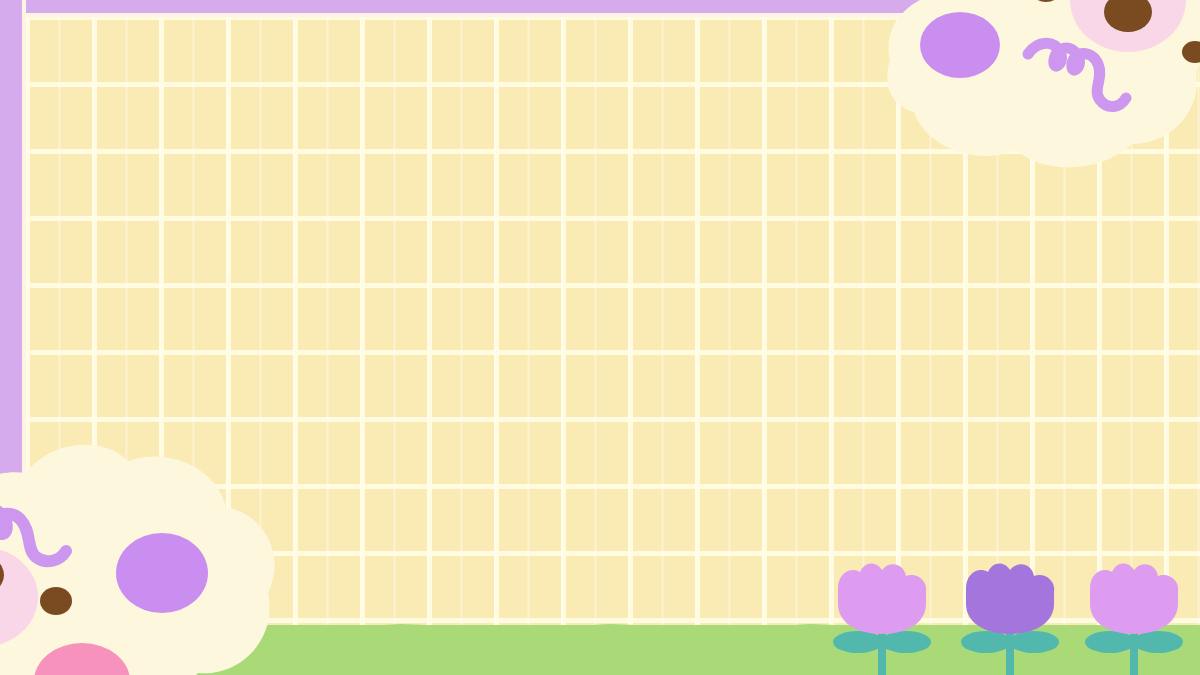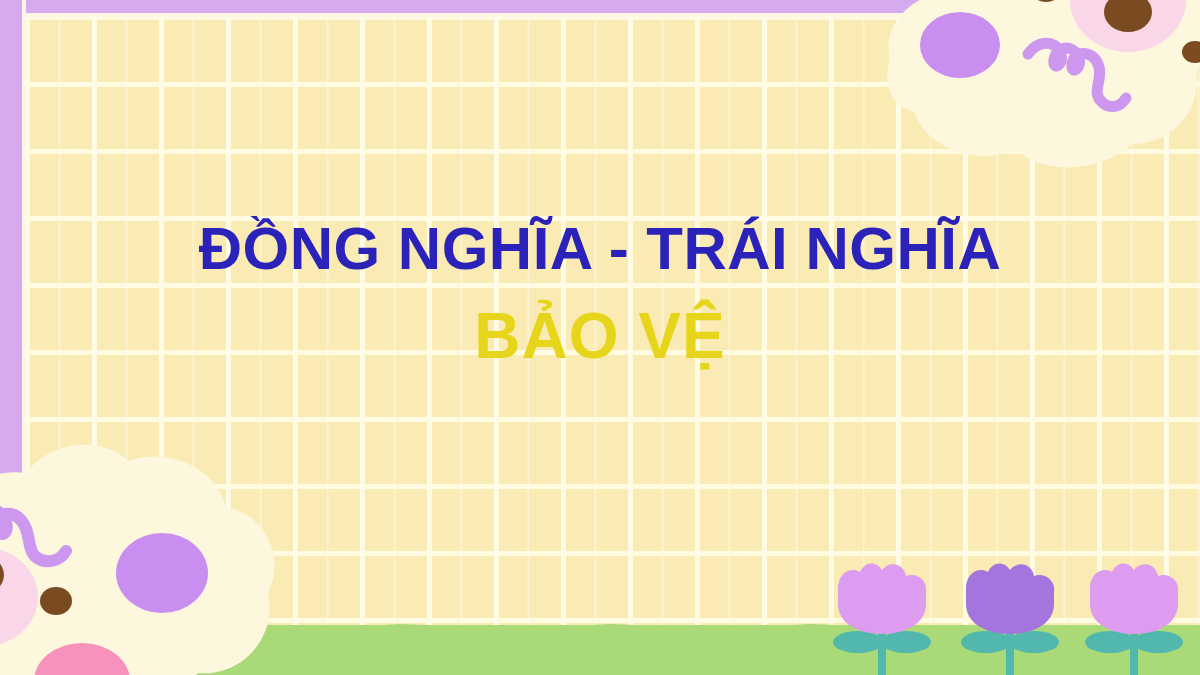--- a/index.html
+++ b/index.html
@@ -218,18 +218,14 @@
         <rect x="300" y="58" width="8" height="57" fill="#52b8ae"></rect>
         <ellipse cx="280" cy="82" rx="25" ry="11" fill="#52b8ae"></ellipse>
         <ellipse cx="328" cy="82" rx="25" ry="11" fill="#52b8ae"></ellipse>
         <path d="M260,28 C260,14 272,6 282,12 C286,2 298,0 304,10 C312,0 326,4 328,16
                  C338,12 350,20 348,32 L348,44 C348,62 330,74 304,74
                  C278,74 260,62 260,44 Z" fill="#dd9cef"></path>
       </g>
     </svg>
   </div>
 
-  <div class="text-block">
-    <div class="title-main">ĐỒNG NGHĨA - TRÁI NGHĨA</div>
-    <div class="title-sub">BẢO VỆ</div>
-  </div>
 
 </div>
 
 </body></html>

